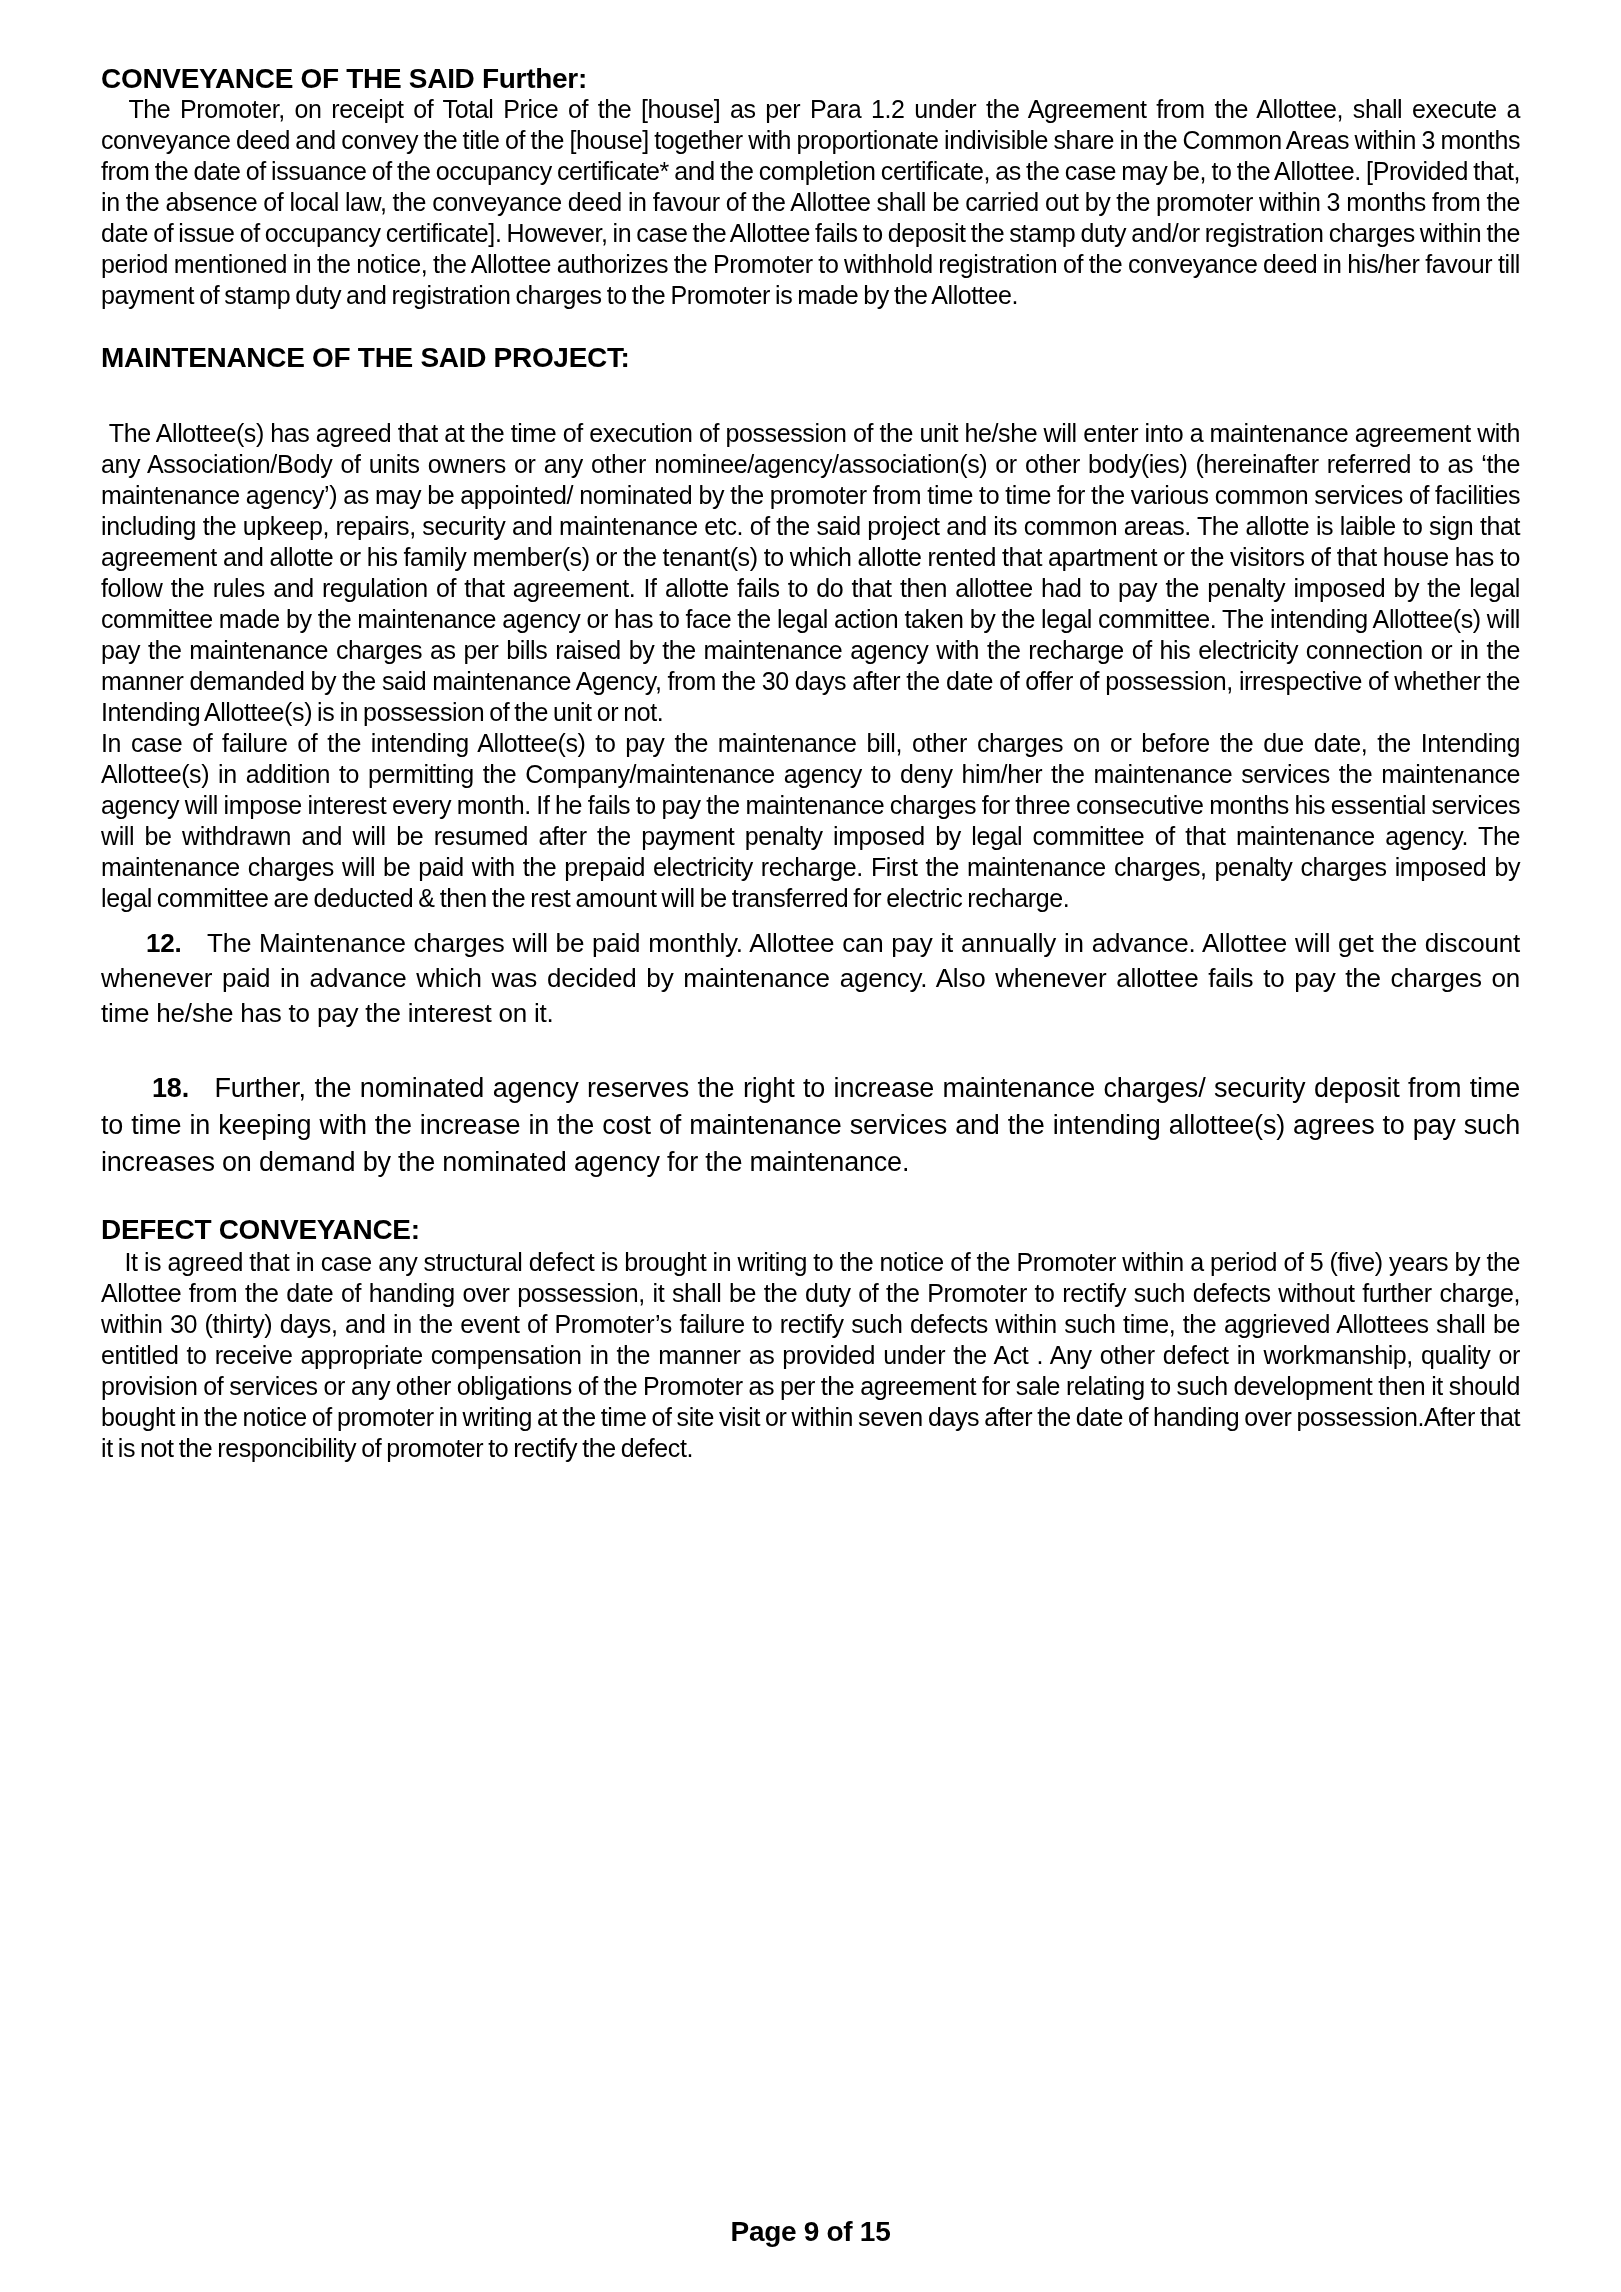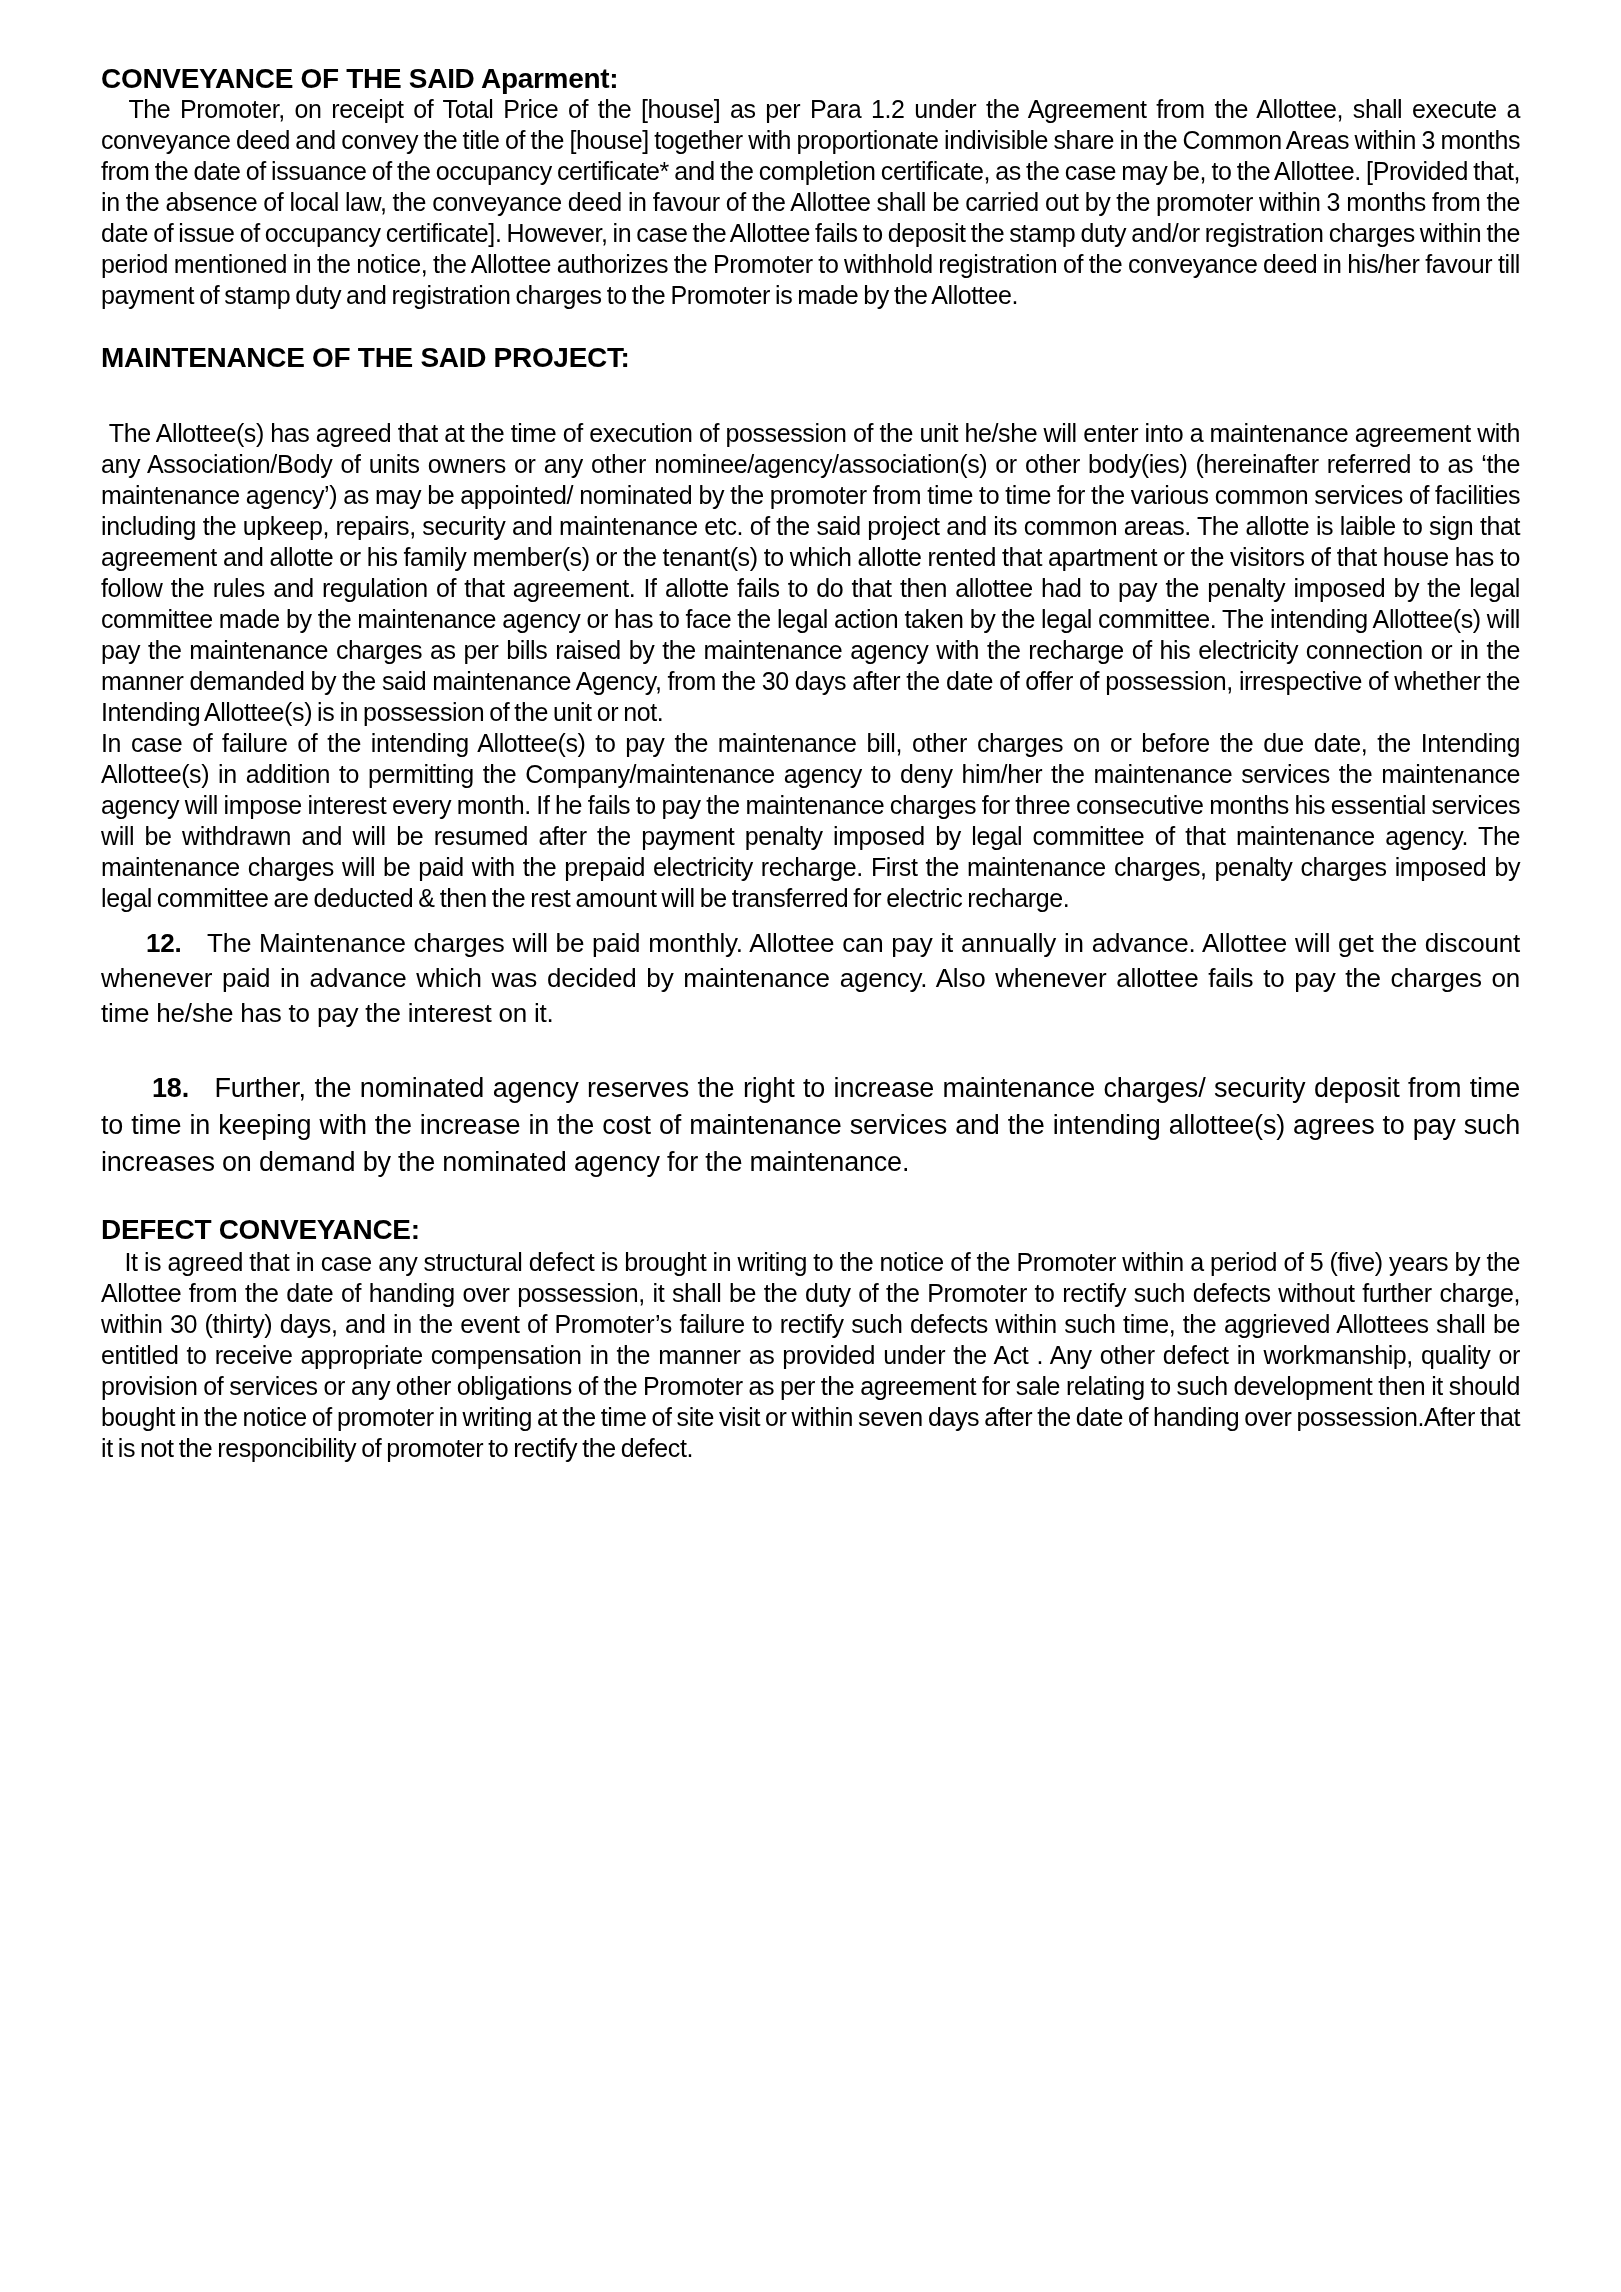--- a/index.html
+++ b/index.html
@@ -73,21 +73,21 @@
     font-size: 28px;
     font-weight: bold;
     letter-spacing: -0.3px;
   }
 </style>
 </head>
 <body>
 
 <div class="page">
 
-  <h1 class="doc-heading conveyance">CONVEYANCE OF THE SAID Aparment:</h1>
+  <h1 class="doc-heading conveyance">CONVEYANCE OF THE SAID Further:</h1>
 
   <p class="body-text conveyance-body">The Promoter, on receipt of Total Price of the [house] as per Para 1.2 under the Agreement from the Allottee, shall execute a conveyance deed and convey the title of the [house] together with proportionate indivisible share in the Common Areas within 3 months from the date of issuance of the occupancy certificate* and the completion certificate, as the case may be, to the Allottee. [Provided that, in the absence of local law, the conveyance deed in favour of the Allottee shall be carried out by the promoter within 3 months from the date of issue of occupancy certificate]. However, in case the Allottee fails to deposit the stamp duty and/or registration charges within the period mentioned in the notice, the Allottee authorizes the Promoter to withhold registration of the conveyance deed in his/her favour till payment of stamp duty and registration charges to the Promoter is made by the Allottee.</p>
 
   <h2 class="doc-heading maintenance">MAINTENANCE OF THE SAID PROJECT:</h2>
 
   <p class="body-text maintenance-p1">The Allottee(s) has agreed that at the time of execution of possession of the unit he/she will enter into a maintenance agreement with any Association/Body of units owners or any other nominee/agency/association(s) or other body(ies) (hereinafter referred to as ‘the maintenance agency’) as may be appointed/ nominated by the promoter from time to time for the various common services of facilities including the upkeep, repairs, security and maintenance etc. of the said project and its common areas. The allotte is laible to sign that agreement and allotte or his family member(s) or the tenant(s) to which allotte rented that apartment or the visitors of that house has to follow the rules and regulation of that agreement. If allotte fails to do that then allottee had to pay the penalty imposed by the legal committee made by the maintenance agency or has to face the legal action taken by the legal committee. The intending Allottee(s) will pay the maintenance charges as per bills raised by the maintenance agency with the recharge of his electricity connection or in the manner demanded by the said maintenance Agency, from the 30 days after the date of offer of possession, irrespective of whether the Intending Allottee(s) is in possession of the unit or not.</p>
 
   <p class="body-text maintenance-p2">In case of failure of the intending Allottee(s) to pay the maintenance bill, other charges on or before the due date, the Intending Allottee(s) in addition to permitting the Company/maintenance agency to deny him/her the maintenance services the maintenance agency will impose interest every month. If he fails to pay the maintenance charges for three consecutive months his essential services will be withdrawn and will be resumed after the payment penalty imposed by legal committee of that maintenance agency. The maintenance charges will be paid with the prepaid electricity recharge. First the maintenance charges, penalty charges imposed by legal committee are deducted &amp; then the rest amount will be transferred for electric recharge.</p>
 
   <p class="clause clause-12">
@@ -95,15 +95,16 @@
   </p>
 
   <p class="clause clause-13">
     <span class="clause-num">18.</span><span>Further, the nominated agency reserves the right to increase maintenance charges/ security deposit from time to time in keeping with the increase in the cost of maintenance services and the intending allottee(s) agrees to pay such increases on demand by the nominated agency for the maintenance.</span>
   </p>
 
   <h3 class="doc-heading defect">DEFECT CONVEYANCE:</h3>
 
   <p class="body-text defect-body">It is agreed that in case any structural defect is brought in writing to the notice of the Promoter within a period of 5 (five) years by the Allottee from the date of handing over possession, it shall be the duty of the Promoter to rectify such defects without further charge, within 30 (thirty) days, and in the event of Promoter’s failure to rectify such defects within such time, the aggrieved Allottees shall be entitled to receive appropriate compensation in the manner as provided under the Act . Any other defect in workmanship, quality or provision of services or any other obligations of the Promoter as per the agreement for sale relating to such development then it should bought in the notice of promoter in writing at the time of site visit or within seven days after the date of handing over possession.After that it is not the responcibility of promoter to rectify the defect.</p>
 
+  <div class="page-footer">Page 9 of 15</div>
 
 </div>
 
 
 </body></html>

